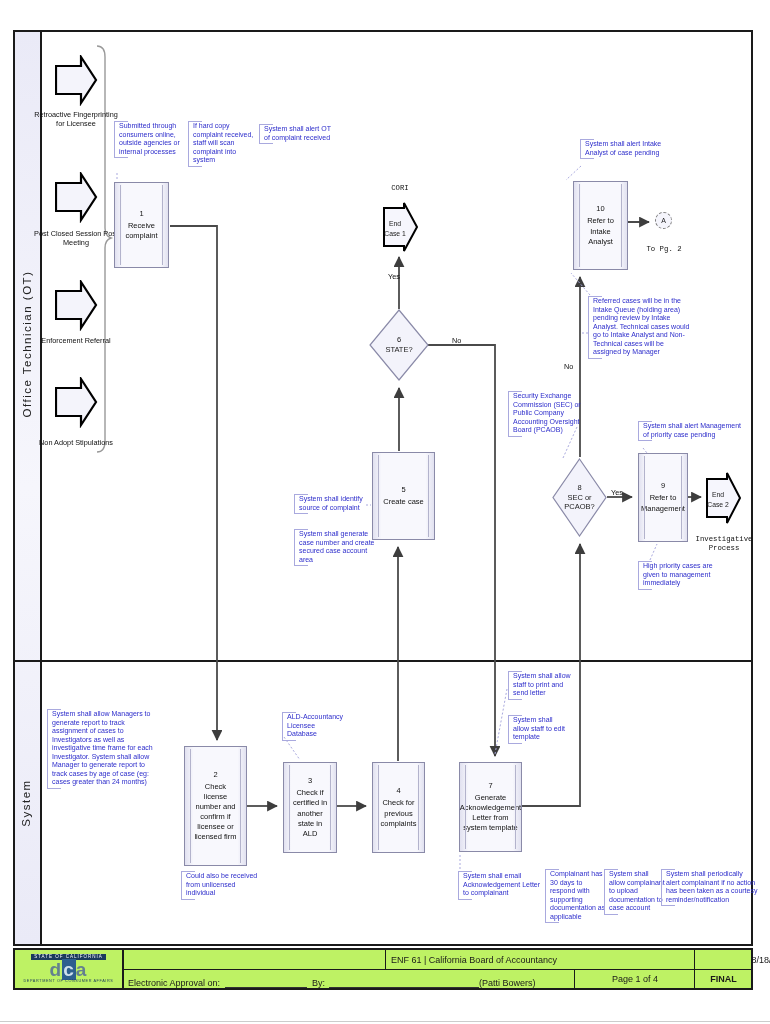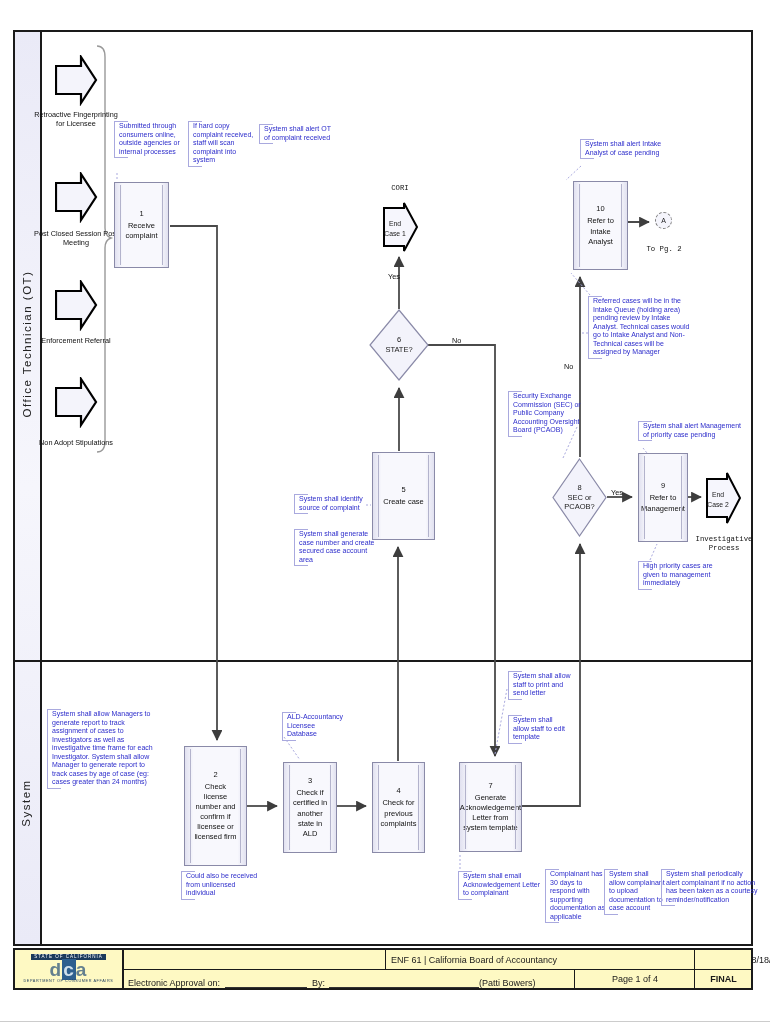--- a/index.html
+++ b/index.html
@@ -32,21 +32,21 @@
   .offpage{position:absolute;width:17px;height:17px;border:1.3px dashed #7a7a7a;border-radius:50%;
     background:#f5f5fc;display:flex;align-items:center;justify-content:center;font-size:7px;box-sizing:border-box;}
   .block-arrow{position:absolute;}
   .arrow-label{position:absolute;font-size:7.3px;line-height:1.25;text-align:center;color:#111;}
   .edge-label{position:absolute;font-size:7.3px;color:#111;}
   
   .ann{position:absolute;color:#2d2dcb;font-size:7px;line-height:1.22;padding:1px 1px 2px 4px;border-left:1px solid #a9a9de;}
   .ann::before{content:"";position:absolute;top:0;left:0;width:13px;border-top:1px solid #a9a9de;}
   .ann::after{content:"";position:absolute;bottom:0;left:0;width:13px;border-bottom:1px solid #a9a9de;}
   
-  .footer{position:absolute;left:13px;top:948px;width:740px;height:42px;border:2px solid #1a1a1a;box-sizing:border-box;background:#fef9c3;font-size:9px;}
+  .footer{position:absolute;left:13px;top:948px;width:740px;height:42px;border:2px solid #1a1a1a;box-sizing:border-box;background:#bef264;font-size:9px;}
   .fcell{position:absolute;box-sizing:border-box;display:flex;align-items:center;padding:0 4px;white-space:nowrap;overflow:hidden;}
   .vline{position:absolute;width:1px;background:#1a1a1a;}
   .hline{position:absolute;height:1px;background:#1a1a1a;}
   .uline{display:inline-block;border-bottom:1px solid #333;height:8px;}
   .logo{position:absolute;left:0;top:0;width:107px;height:38px;display:flex;flex-direction:column;align-items:center;justify-content:center;}
   .logo-top{background:#1b3a5c;color:#fff;font-size:4.5px;letter-spacing:1px;padding:0 3px;line-height:1.4;}
   .logo-mid{font-size:19px;font-weight:bold;color:#64808f;line-height:1;letter-spacing:1px;}
   .logo-mid .c{background:#2d5f8e;color:#cfe0ec;padding:0 1px;}
   .logo-bot{color:#1b3a5c;font-size:3.8px;letter-spacing:.6px;line-height:1.5;}
   .page-bottom-line{position:absolute;left:0;top:1021px;width:770px;height:1px;background:#cccccc;}

